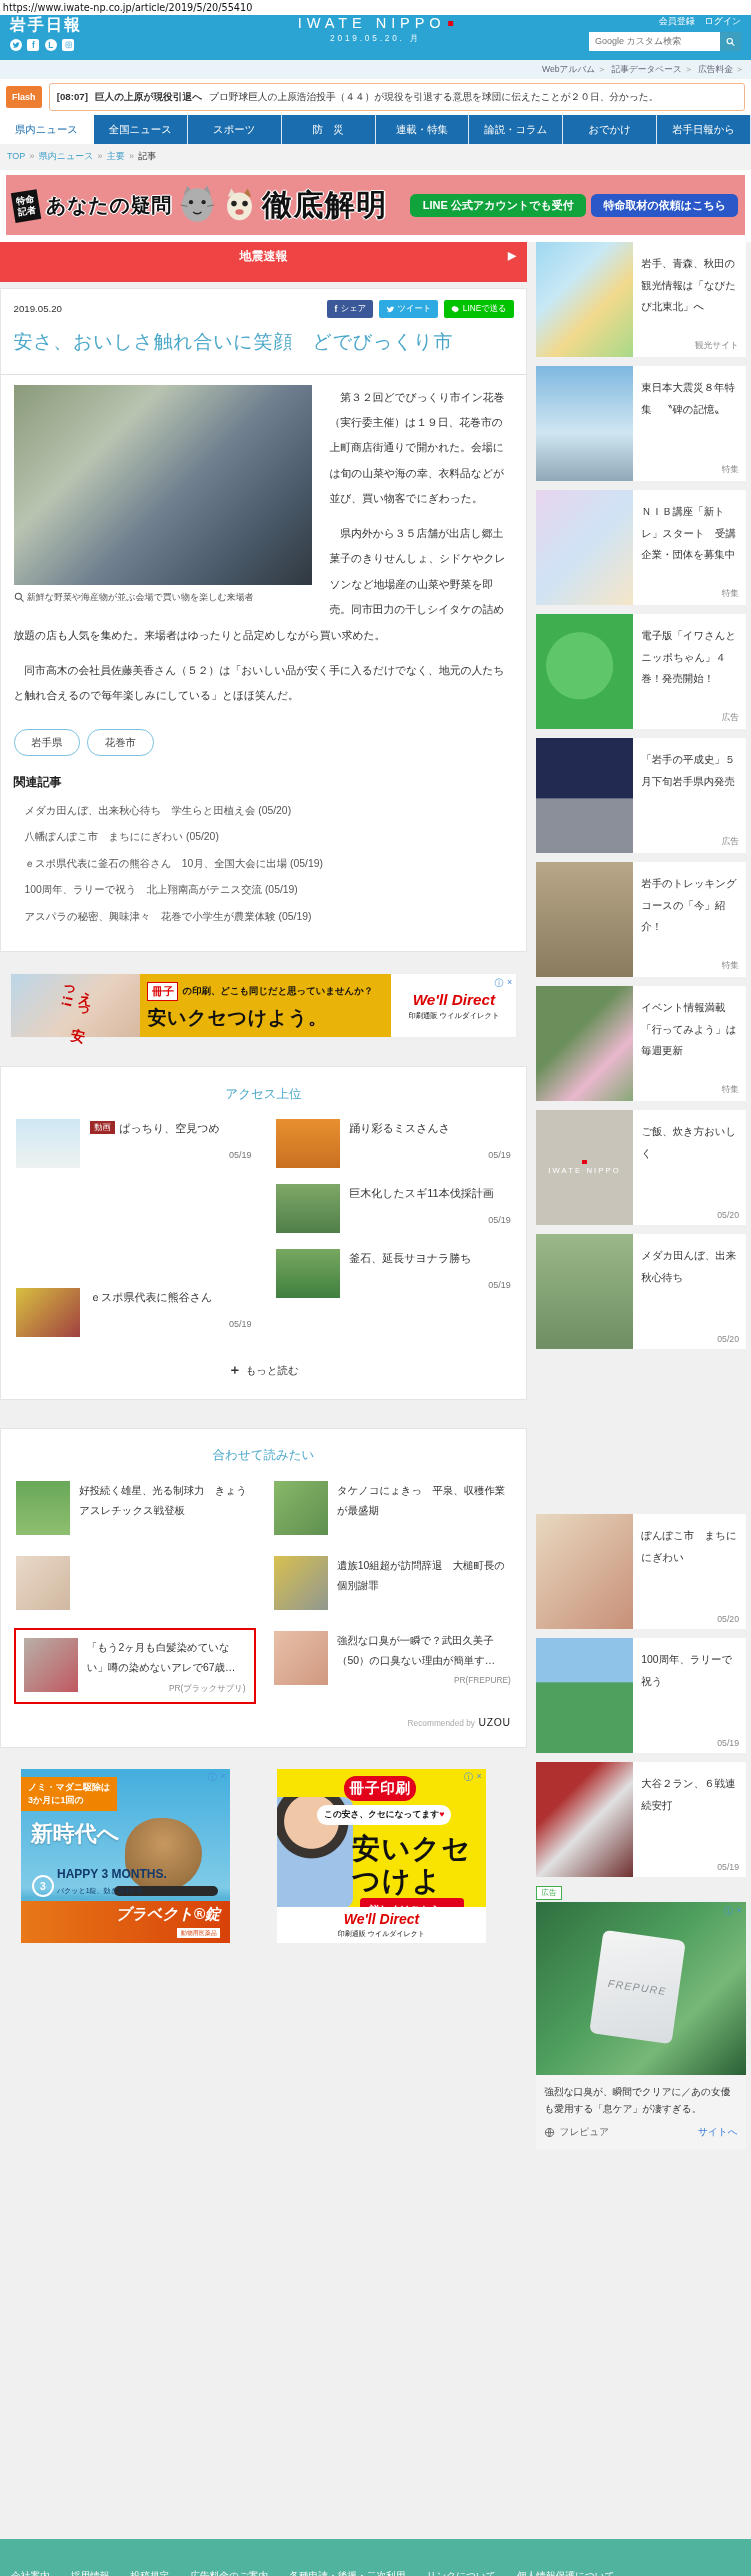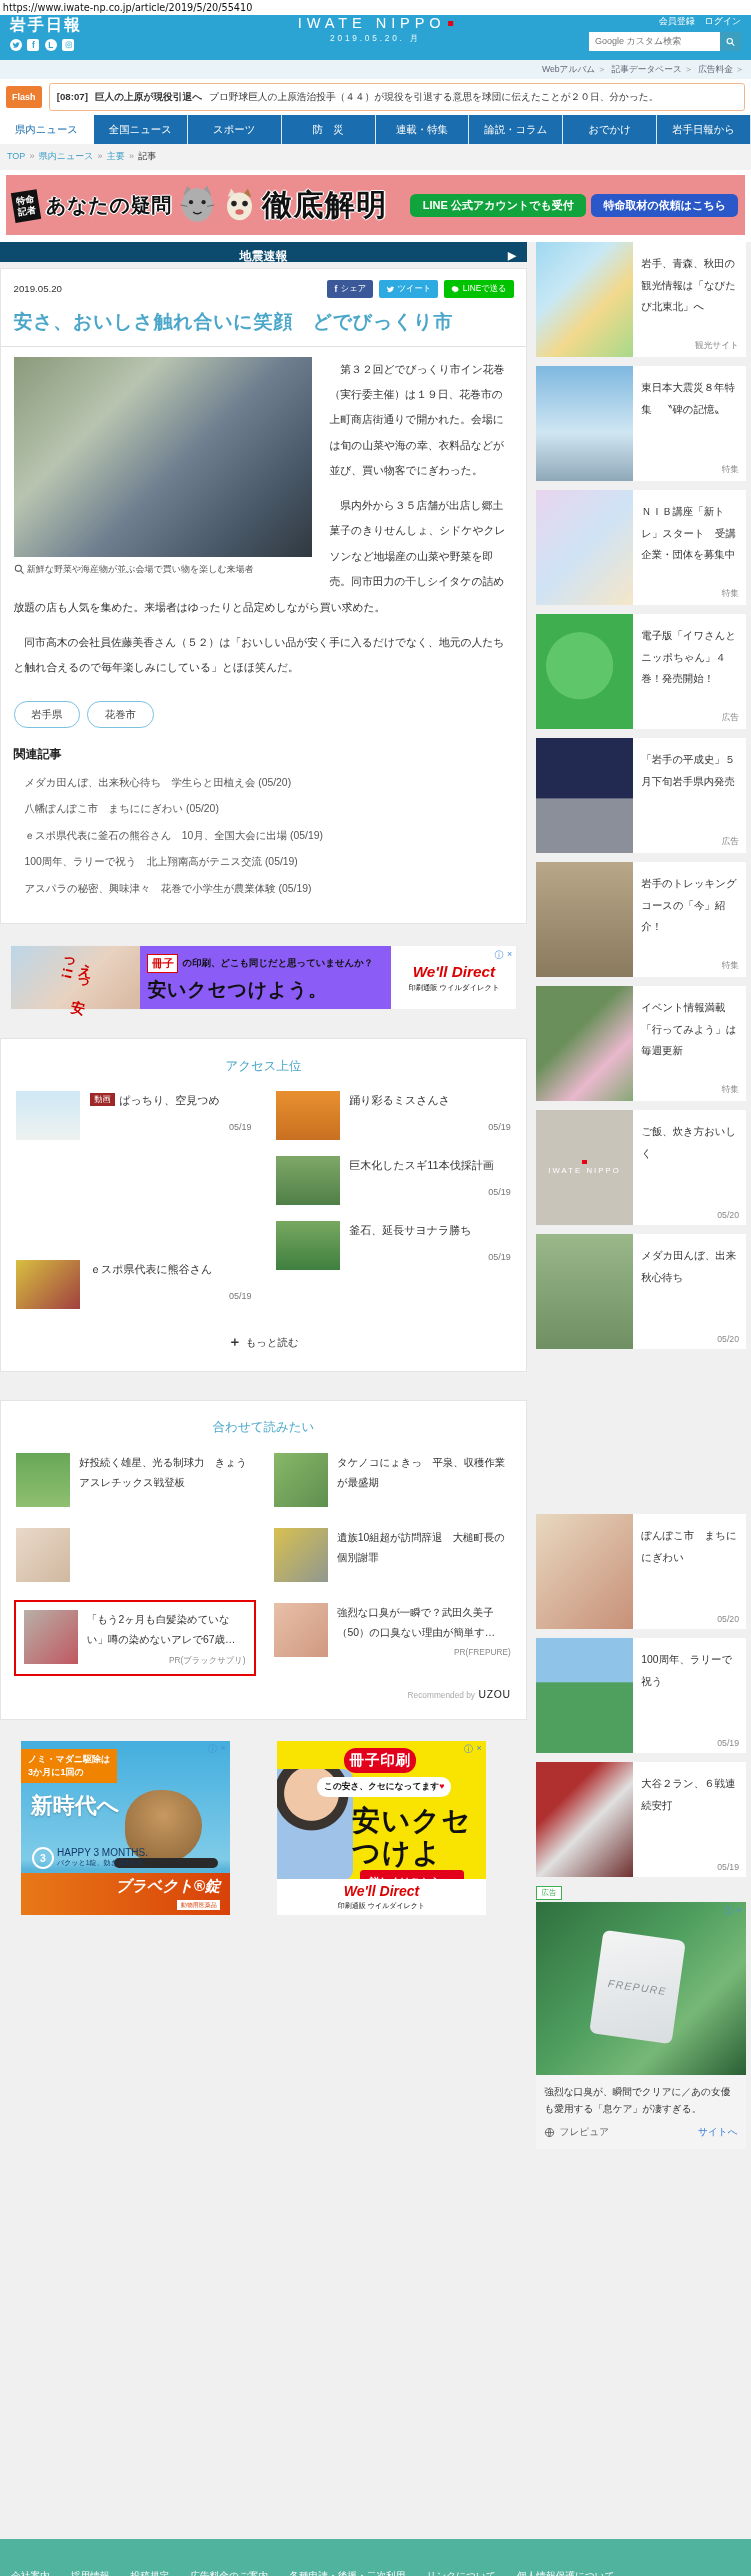--- a/index.html
+++ b/index.html
@@ -45,45 +45,45 @@
   .promo-t2{font-size:30px;font-weight:900;color:#111;text-shadow:-1.4px 0 #fff,1.4px 0 #fff,0 -1.4px #fff,0 1.4px #fff;letter-spacing:1.4px}
   .promo-btns{margin-left:auto;display:flex;flex-direction:row;gap:4.9px}
   .pbtn{border-radius:5.6px;color:#fff;font-size:11px;font-weight:bold;padding:4.2px 12.5px;text-align:center;cursor:pointer}
   .pbtn.green{background:#11a33c}
   .pbtn.blue{background:#2a58c8}
   
   .content{display:flex;align-items:flex-start;background:#f0f0f0;padding:0 0 390px 0}
   .main{width:527px}
   .side{width:210px;margin-left:9px;display:flex;flex-direction:column;gap:9px}
   
-  .quake{background:#0c4a6e;color:#fff;height:20px;line-height:28px;text-align:center;font-size:12px;font-weight:bold;position:relative;cursor:pointer}
+  .quake{background:#ef4444;color:#fff;height:40px;line-height:28px;text-align:center;font-size:12px;font-weight:bold;position:relative;cursor:pointer}
   .quake .arrow{position:absolute;right:11px;top:0;font-size:10.4px}
   .card{background:#fff;border:0.7px solid #e4e4e4}
   
   .article{margin-top:5.6px;padding:11px 12.5px 15.3px}
   .art-head{display:flex;justify-content:space-between;align-items:center}
   .art-date{font-size:9.7px;color:#333}
   .sharebtns{display:flex;gap:5.6px}
   .sbtn{height:18px;display:flex;align-items:center;gap:3.5px;padding:0 7px;border-radius:2.1px;color:#fff;font-size:8.3px;cursor:pointer;white-space:nowrap}
   .sbtn.fb{background:#3b5998}.sbtn.tw{background:#2caae1}.sbtn.ln{background:#00c300}
-  .art-title{color:#4aa7c9;font-size:19px;font-weight:700;margin:11px 0 11px;letter-spacing:0.7px}
+  .art-title{color:#4aa7c9;font-size:19px;font-weight:400;margin:11px 0 19px;letter-spacing:0.7px}
   .art-hr{border:0;border-top:0.7px solid #e0e0e0;margin:0 -12.5px 2.8px}
   .fig{float:left;width:298px;margin:7px 18px 5.6px 0}
   .photo{width:298px;height:200px;background:linear-gradient(135deg,#8a9a7a 0%,#b8c4b0 30%,#6f7f8f 55%,#4a5a6a 78%,#30383f 100%)}
   .cap{font-size:9px;color:#555;margin-top:5.6px;line-height:1.7;display:flex;gap:2.8px}
   .art p{font-size:10.8px;line-height:2.35;margin:9.7px 0;color:#333}
   .tags{clear:both;padding-top:11px;display:flex;gap:7px}
   .tag{border:0.7px solid #79c1de;border-radius:13.2px;padding:5.6px 16.7px;font-size:10.4px;color:#444;cursor:pointer}
   .rel-h{font-size:12px;font-weight:bold;margin:18px 0 2.8px;color:#222}
   .rel-item{display:block;color:#555;font-size:10.4px;margin:12.5px 0 12.5px 11px;cursor:pointer}
   
   .banner728{width:505px;height:63px;margin:21px 0 0 10.4px;display:flex;position:relative;border:0.7px solid #eee;background:#fff;cursor:pointer}
   .b-left{width:129px;background:linear-gradient(135deg,#bcd6e8 0%,#e8d2c0 55%,#d8b8a0 100%);position:relative}
   .exclaim{position:absolute;left:46px;top:5.6px;color:#c00;font-weight:900;font-size:14px;transform:rotate(12deg);writing-mode:vertical-rl;letter-spacing:1.4px}
-  .b-mid{flex:1;background:#8b5cf6;padding:5.6px 7px 4.2px;display:flex;flex-direction:column;justify-content:center}
+  .b-mid{flex:1;background:#eab308;padding:5.6px 7px 4.2px;display:flex;flex-direction:column;justify-content:center}
   .b-lead{display:flex;align-items:center;gap:4.2px;font-size:9.4px;font-weight:bold;color:#111}
   .booklet-box{background:#fff;border:1.4px solid #d00;color:#d00;font-weight:900;font-size:11px;padding:0.7px 3.5px}
   .b-head{font-size:19px;font-weight:900;color:#111;margin-top:4.2px;letter-spacing:0.7px}
   .b-right{width:125px;background:#fff;display:flex;flex-direction:column;align-items:center;justify-content:center}
   .wd-logo{color:#d00;font-weight:900;font-style:italic;font-size:15.3px}
   .wd-sub{font-size:7.3px;color:#111;margin-top:2.1px}
   .ad-ctl{position:absolute;right:4.2px;top:2.1px;color:#4a90d9;font-size:9px;display:flex;gap:3.5px;cursor:pointer}
   
   .seccard{margin-top:28px;padding:12.5px 15.3px 19.5px}
   .card-h{color:#4aa7c9;text-align:center;font-size:12.5px;margin:5.6px 0 16.7px;font-weight:normal}
@@ -108,21 +108,21 @@
   .uzou{color:#222;font-weight:normal;font-size:10.4px;letter-spacing:0.7px;margin-left:3.5px}
   
   .adrow{display:flex;gap:47px;margin:21px 0 0 21px}
   .ad300{width:209px;height:174px;position:relative;overflow:hidden;cursor:pointer;flex:none}
   .dogad{background:linear-gradient(180deg,#44aede 0%,#7fcbe8 68%,#58b4d8 74%)}
   .dog-label{position:absolute;left:0;top:8.3px;background:#f08300;color:#fff;font-size:9px;font-weight:bold;padding:3.5px 7px;line-height:1.5}
   .dog-head{position:absolute;left:9.7px;top:50px;color:#fff;font-size:22px;font-weight:900;text-shadow:0 0.7px 2.1px rgba(0,0,0,.25)}
   .dog-blob{position:absolute;right:28px;top:49px;width:77px;height:73px;background:radial-gradient(circle at 50% 35%,#c89860,#8a6436);border-radius:48% 52% 55% 45%}
   .dog-board{position:absolute;right:12.5px;top:117px;width:104px;height:9.7px;background:#2a2a2a;border-radius:5.6px}
   .dog-circle{position:absolute;left:11px;top:106px;width:18px;height:18px;border:2.1px solid #fff;border-radius:50%;color:#fff;font-weight:bold;font-size:10.4px;display:flex;align-items:center;justify-content:center}
-  .dog-happy{position:absolute;left:36px;top:106px;color:#123a6a;font-size:10px;font-weight:normal}
+  .dog-happy{position:absolute;left:36px;top:98px;color:#123a6a;font-size:12px;font-weight:bold}
   .dog-sub{position:absolute;left:36px;top:117px;color:#123a6a;font-size:7px}
   .dog-strip{position:absolute;left:0;bottom:0;width:100%;height:42px;background:linear-gradient(90deg,#e87818,#d84108)}
   .dog-brand{position:absolute;right:9.7px;bottom:18px;color:#fff;font-size:15.3px;font-weight:900;font-style:italic}
   .dog-note{position:absolute;right:9.7px;bottom:4.9px;background:#fff;color:#d84108;font-size:6px;padding:0.7px 3.5px}
   .bookad{background:#f8e400}
   .book-badge{position:absolute;left:67px;top:7px;background:#e3001b;color:#fff;font-size:14.6px;font-weight:900;padding:2.8px 5.6px;border-radius:12px;letter-spacing:0.7px}
   .book-bubble{position:absolute;left:40px;top:36px;background:#fff;border-radius:9.7px;padding:4.2px 7px;font-size:8.7px;font-weight:bold;color:#111}
   .book-bubble .hrt{color:#e3001b}
   .book-l1{position:absolute;left:75px;top:61px;font-size:28px;font-weight:900;color:#111;letter-spacing:1.4px}
   .book-l2{position:absolute;left:75px;top:93px;font-size:28px;font-weight:900;color:#111;letter-spacing:1.4px}

